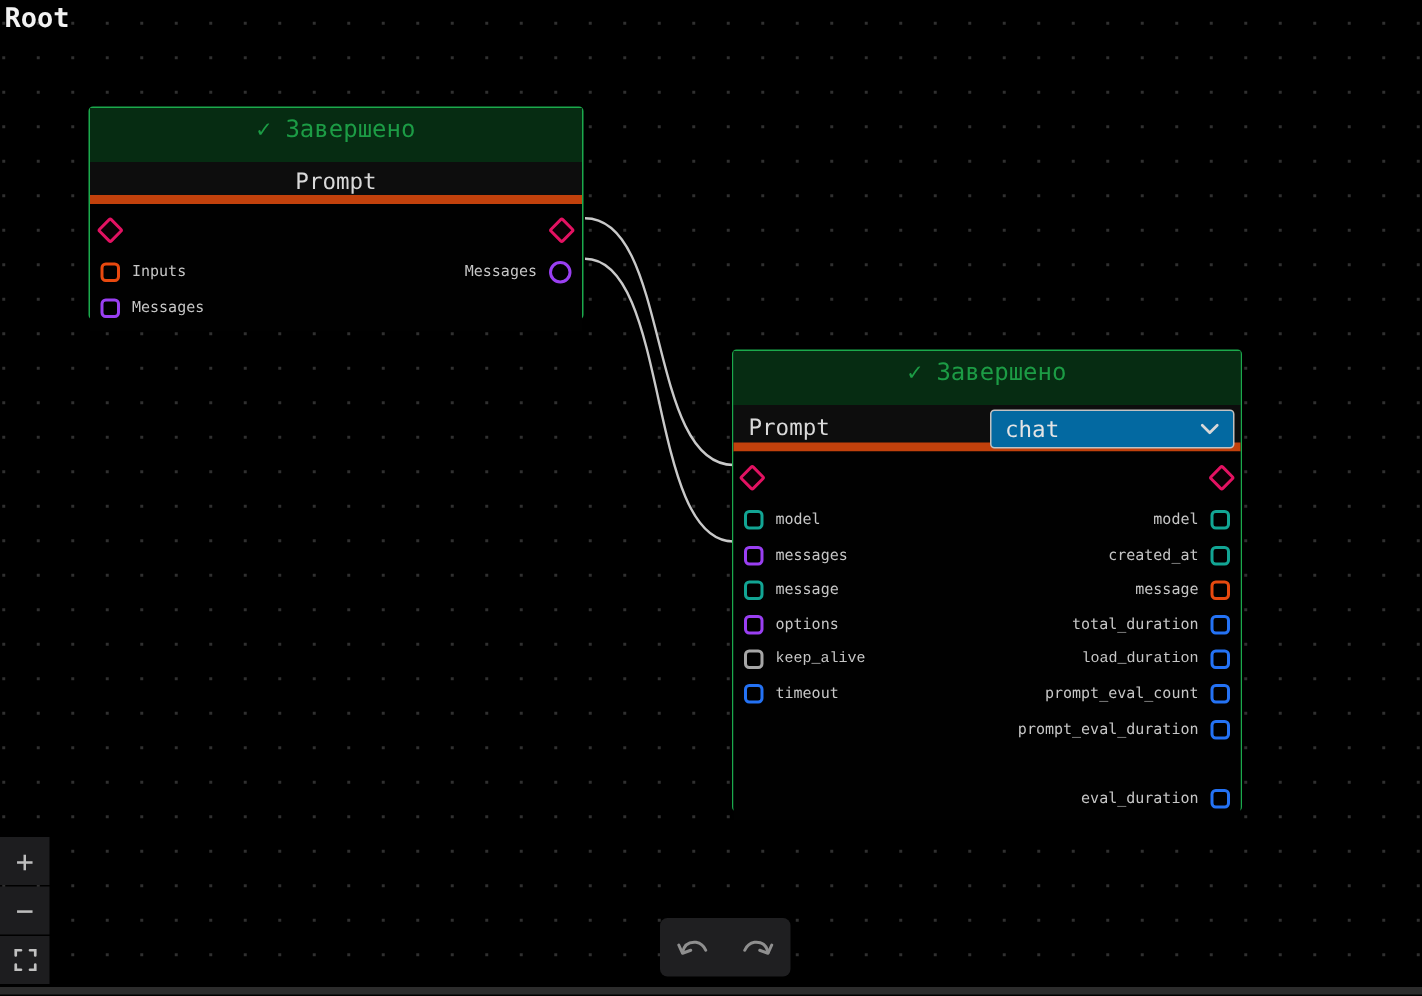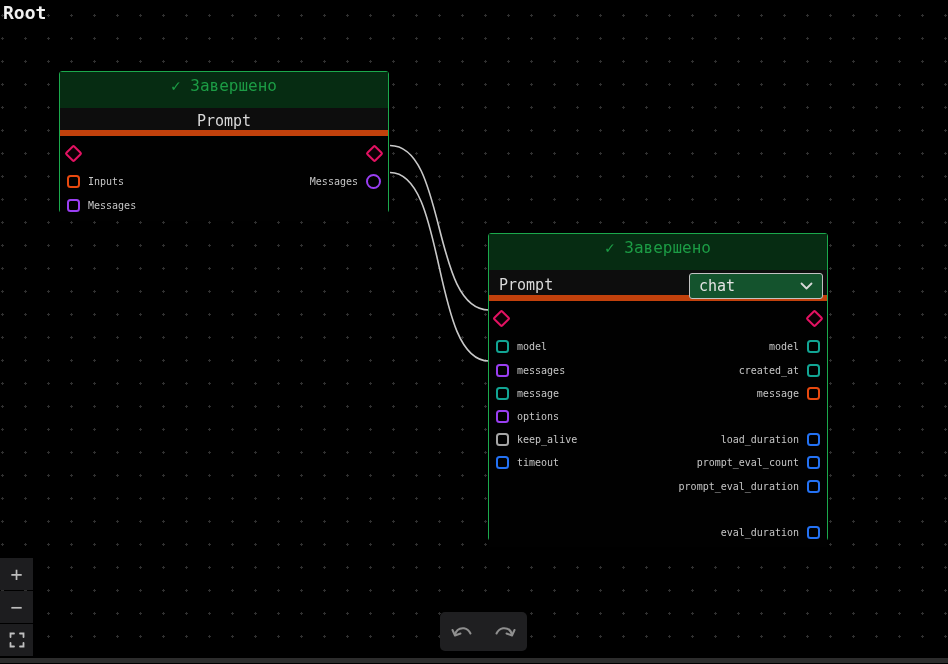--- a/index.html
+++ b/index.html
@@ -47,22 +47,22 @@
   .circ {
     width:15px; height:15px; border:2.5px solid #888;
     border-radius:50%; background:#000; flex:0 0 auto;
   }
   .diamond {
     position:absolute; width:13px; height:13px;
     border:2px solid var(--pink); border-radius:2px;
     transform:rotate(45deg); background:#0a0004;
   }
   .method-select {
-    position:absolute; right:4px; top:3px; width:134px; height:26px;
-    background:#14532d; border:1px solid #c2c2c2; border-radius:3px;
+    position:absolute; right:4px; top:3px; width:163px; height:26px;
+    background:#0369a1; border:1px solid #c2c2c2; border-radius:3px;
     display:flex; align-items:center; justify-content:space-between;
     padding:0 9px; color:#e4e4e4; font-size:15px; cursor:pointer;
   }
   .title-label { position:absolute; left:10px; top:0; line-height:30px; }
   .zoom-controls { position:absolute; left:0; top:558px; z-index:4; width:33px; }
   .zoom-btn {
     width:33px; height:32px; margin-bottom:1px; background:#1d1d1f;
     color:#bdbdbd; font-size:20px; display:flex; align-items:center;
     justify-content:center; cursor:pointer;
   }
@@ -163,22 +163,26 @@
       <div class="pside">
         <span class="plabel">message</span>
         <span class="sq" style="border-color: rgb(232, 73, 15);"></span>
       </div>
     </div>
     <div class="prow" style="top:104px;">
       <div class="pside">
         <span class="sq" style="border-color: rgb(154, 63, 242);"></span>
         <span class="plabel">options</span>
       </div>
-    </div>
-    <div class="prow" style="top:127px;">
+      <div class="pside">
+        <span class="plabel">total_duration</span>
+        <span class="sq" style="border-color: rgb(36, 114, 244);"></span>
+      </div>
+    </div>
+    <div class="prow" style="top:127px;font-family:Liberation Mono, monospace;">
       <div class="pside">
         <span class="sq" style="border-color: rgb(166, 166, 166);"></span>
         <span class="plabel">keep_alive</span>
       </div>
       <div class="pside">
         <span class="plabel">load_duration</span>
         <span class="sq" style="border-color: rgb(36, 114, 244);"></span>
       </div>
     </div>
     <div class="prow" style="top:150px;">

